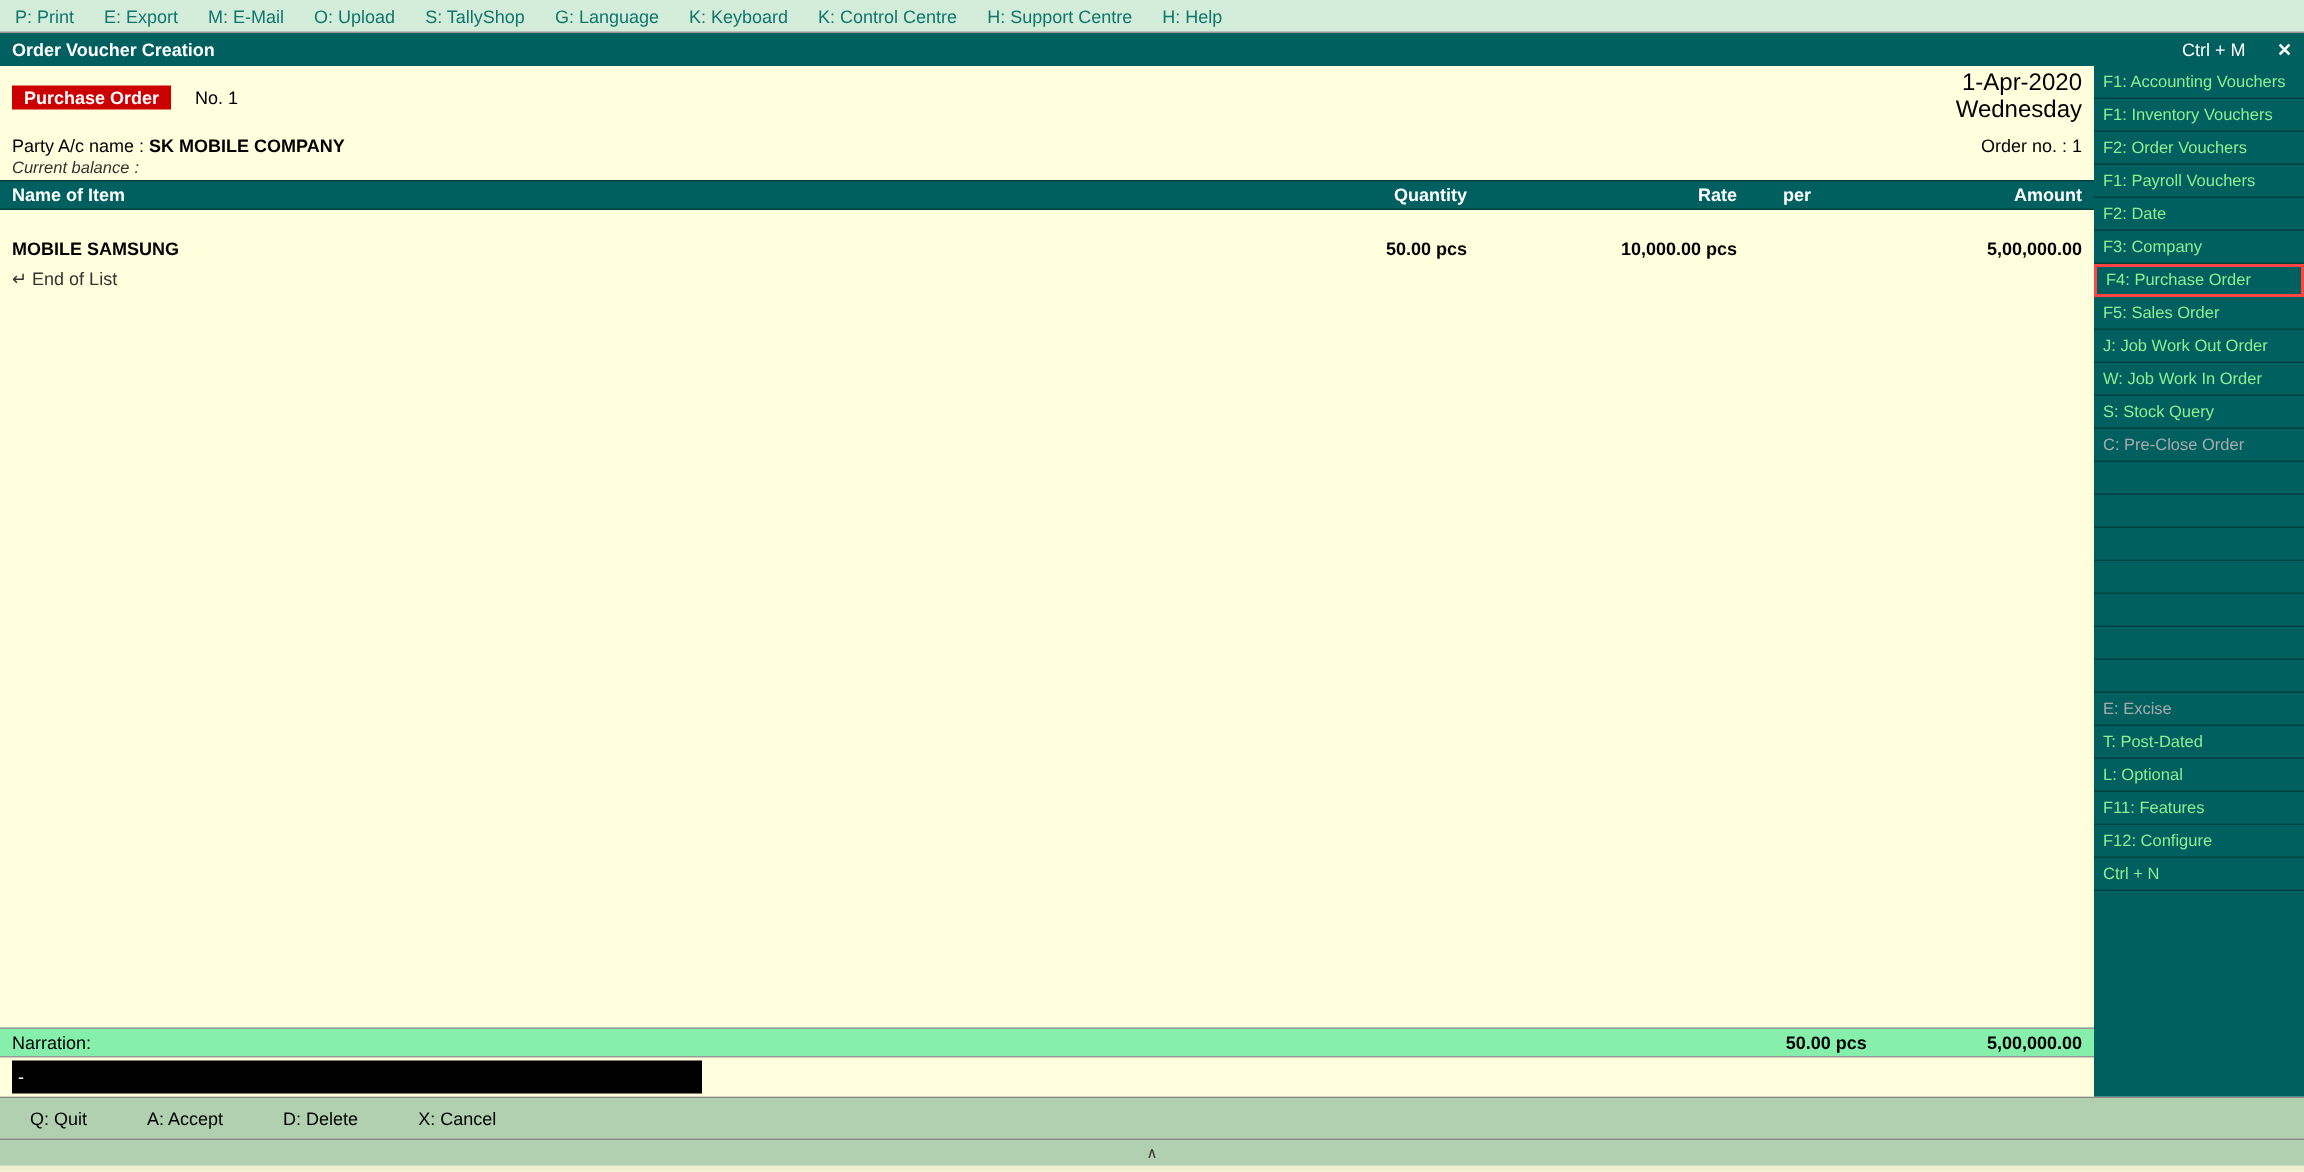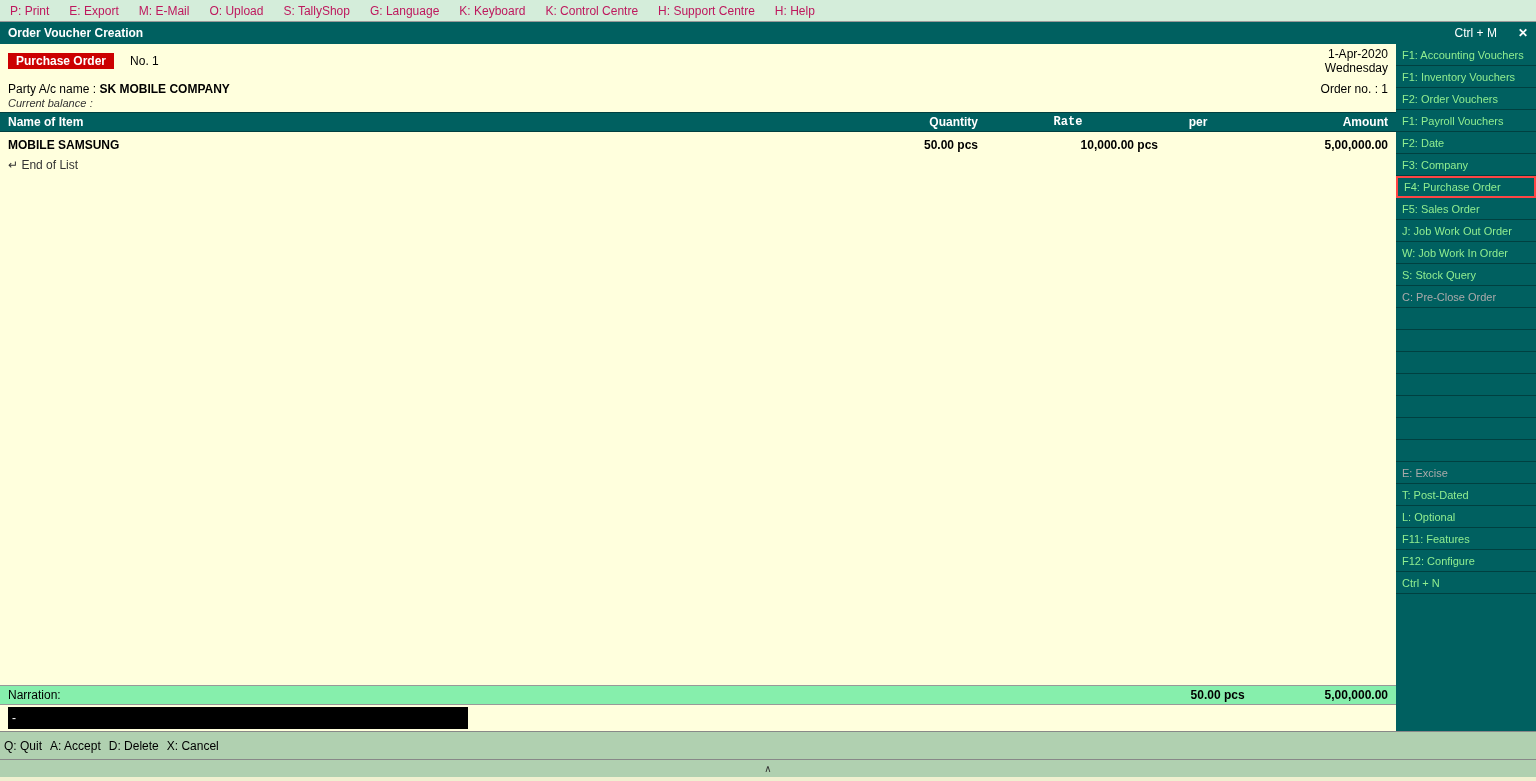--- a/index.html
+++ b/index.html
@@ -8,21 +8,21 @@
     
     .top-menu {
       display: flex;
       background: #d4edda;
       border-bottom: 1px solid #999;
       height: 22px;
       align-items: center;
     }
     .top-menu-item {
       padding: 2px 10px;
-      color: #be185d;
+      color: #0f766e;
       cursor: pointer;
       white-space: nowrap;
       font-size: 12px;
     }
 
     
     .title-bar {
       background: #006060;
       color: #fff;
       display: flex;
@@ -52,21 +52,21 @@
       overflow: hidden;
     }
     .voucher-type-badge {
       background: #cc0000;
       color: #fff;
       padding: 1px 8px;
       font-size: 12px;
       font-weight: bold;
     }
     .voucher-no { font-size: 12px; margin-left: 8px; }
-    .voucher-date { font-size: 12px; text-align: right; }
+    .voucher-date { font-size: 16px; text-align: right; }
 
     
     .party-info {
       padding: 4px 8px 2px 8px;
       display: flex;
       justify-content: space-between;
     }
     .party-left { font-size: 12px; }
     .party-right { font-size: 12px; }
     .party-name-value { font-weight: bold; }
@@ -79,29 +79,29 @@
       background: #006060;
       color: #ffffff;
       padding: 2px 8px;
       font-size: 12px;
       font-weight: bold;
       border-top: 1px solid #004040;
       border-bottom: 1px solid #004040;
     }
     .col-name {}
     .col-qty { text-align: right; }
-    .col-rate { text-align: center; font-family: Liberation Mono, monospace; }
+    .col-rate { text-align: right; }
     .col-per { text-align: center; }
     .col-amount { text-align: right; }
 
     
     .table-body {
       flex: 1;
       overflow: hidden;
-      padding: 4px 8px;
+      padding: 17px 8px;
     }
     .item-row {
       display: grid;
       grid-template-columns: 1fr 180px 180px 80px 150px;
       padding: 2px 0;
       font-size: 12px;
       font-weight: bold;
     }
     .item-name {}
     .item-qty { text-align: right; }
@@ -132,21 +132,21 @@
 
     
     .bottom-bar {
       height: 28px;
       background: #b0d0b0;
       display: flex;
       align-items: center;
       border-top: 1px solid #888;
     }
     .bottom-action {
-      padding: 4px 4px;
+      padding: 4px 20px;
       font-size: 12px;
       cursor: pointer;
       color: #000;
     }
 
     
     .scroll-indicator {
       height: 18px;
       background: #b0d0b0;
       display: flex;

